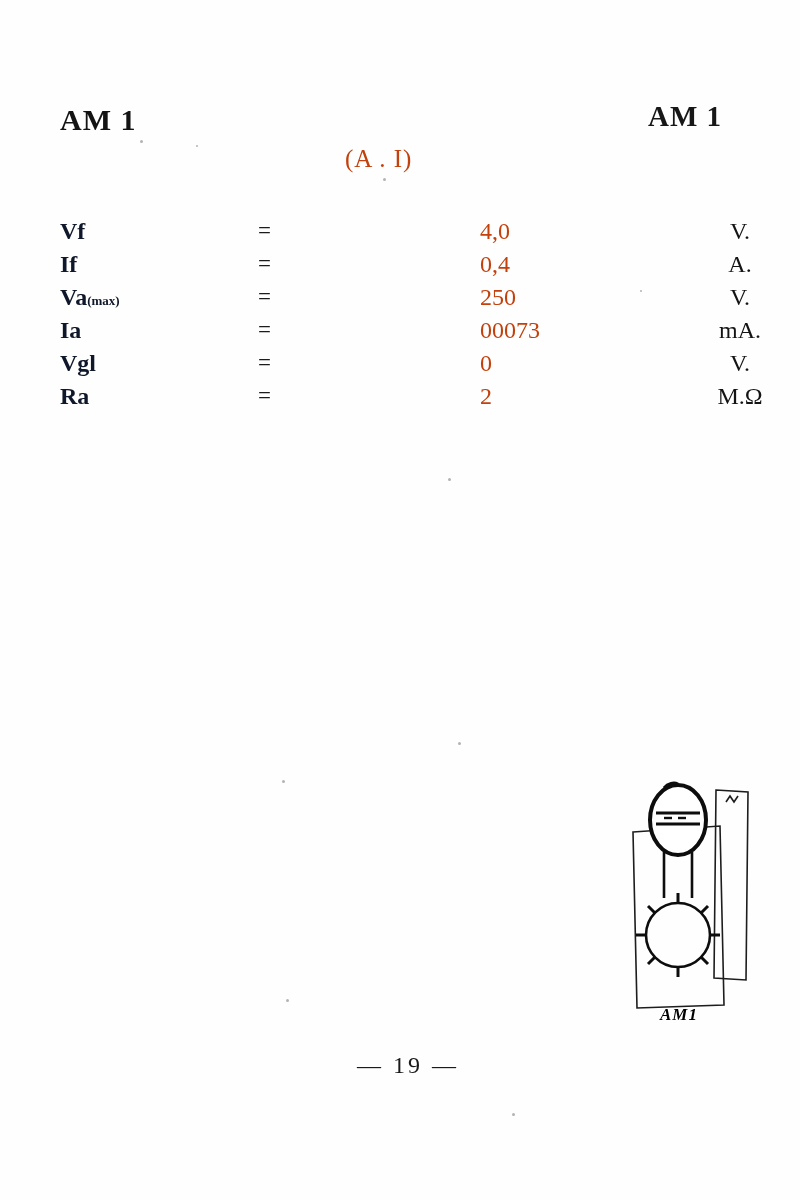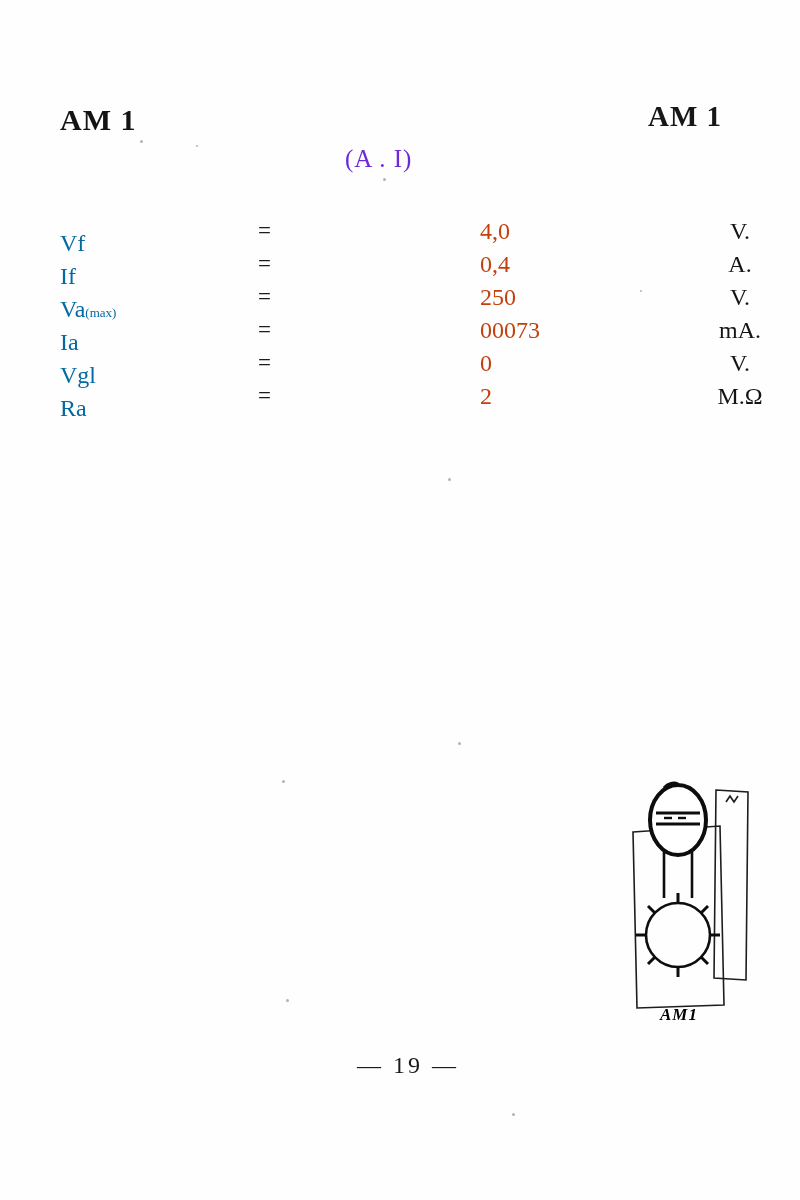--- a/index.html
+++ b/index.html
@@ -42,42 +42,43 @@
     font-size: 29px;
     font-weight: bold;
     letter-spacing: 1px;
     color: #171717;
   }
   .subtitle {
     position: absolute;
     left: 345px;
     top: 145px;
     font-size: 25px;
-    color: #6d28d9;
+    color: #c2410c;
     letter-spacing: 1px;
   }
 
   
   .spec {
     position: absolute;
     left: 60px;
     top: 218px;
     width: 690px;
   }
   .spec-row {
     position: relative;
     height: 33px;
   }
   .spec-sym {
     position: absolute;
     left: 0;
-    top: 12px;
-    font-size: 24px;
-    color: #0369a1;
+    top: 0;
+    font-size: 24px;
+    color: #0f172a;
     white-space: nowrap;
+    font-weight: bold;
   }
   .spec-sym .sub {
     font-size: 13px;
   }
   .spec-eq {
     position: absolute;
     left: 198px;
     top: 0;
     font-size: 23px;
     color: #1b1b1b;

